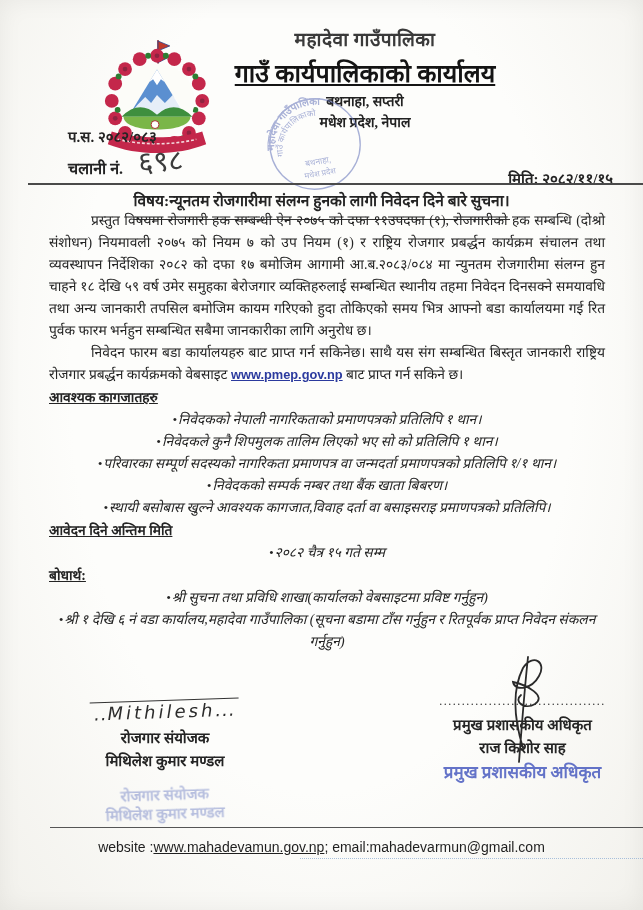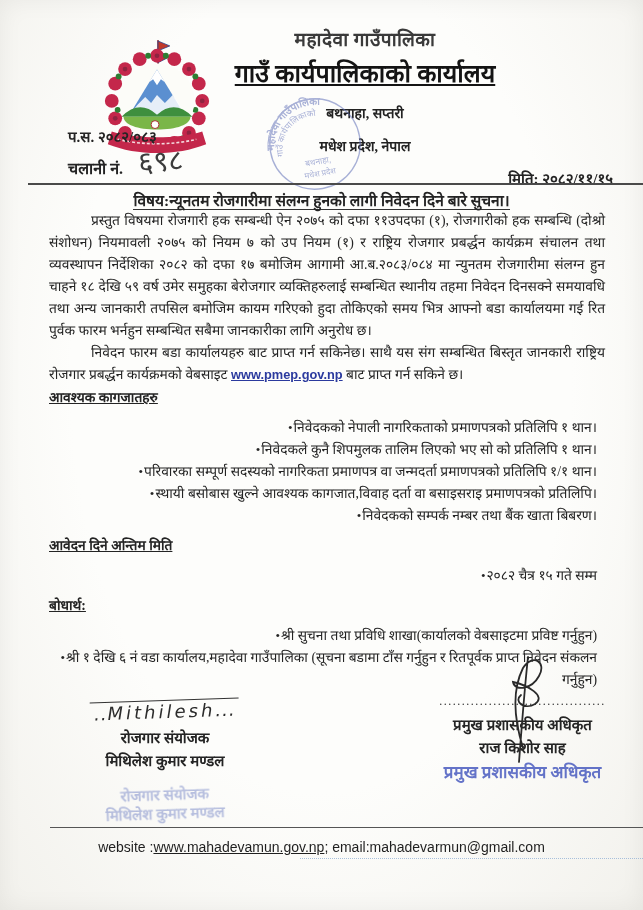--- a/index.html
+++ b/index.html
@@ -7,42 +7,42 @@
     position:relative; width:643px; height:910px; margin:0 auto;
     background: radial-gradient(ellipse at 50% 42%, #fdfdfb 55%, #f2f1ec 100%);
     font-family:"Liberation Serif", serif; color:#242424; overflow:hidden;
     box-shadow: inset 0 0 24px rgba(0,0,0,0.06);
   }
   
   .emblem { position:absolute; left:98px; top:36px; width:118px; height:128px; }
   .head-text { position:absolute; left:150px; top:26px; width:430px; text-align:center; }
   .title1 { font-size:19px; font-weight:bold; color:#3a3a3a; letter-spacing:.5px; }
   .title2 { font-size:25px; font-weight:bold; color:#141414; margin-top:3px;text-decoration:underline; }
-  .addr   { font-size:14px; font-weight:bold; color:#222; margin-top:14px; }
+  .addr   { font-size:14px; font-weight:bold; color:#222; margin-top:2px; }
   .round-stamp { position:absolute; left:256px; top:90px; width:118px; height:108px;
     opacity:.52; transform:rotate(-10deg); pointer-events:none; }
   
   .ref-ps      { position:absolute; left:68px;  top:126px; font-size:15px; font-weight:bold; }
   .ref-chalani { position:absolute; left:68px;  top:157px; font-size:16px; font-weight:bold; }
   .chalani-number { position:absolute; left:138px; top:140px; font-size:29px; color:#3c3c3c;
     font-family:"DejaVu Sans", sans-serif; transform:rotate(-3deg); font-weight:400; }
   .ref-date    { position:absolute; right:30px; top:168px; font-size:15px; font-weight:bold; }
   .rule-top { position:absolute; left:28px; right:0; top:183px; border-top:2px solid #4a4a4a; }
   
   .subject { position:absolute; left:0; right:0; top:189px; text-align:center;
     font-size:15.5px; font-weight:bold; }
-  .subject span { border-bottom:1.6px solid #333; padding-bottom:0; }
+  .subject span { border-bottom:1.6px solid #333; padding-bottom:10px; }
   
   .content { position:absolute; left:49px; top:210px; width:556px;
     font-size:13.8px; line-height:22px; text-align:justify; }
   .content p { margin:0; text-indent:42px; }
   .inline-link { color:#2b3a9e; text-decoration:underline; font-weight:bold;
     font-family:"Liberation Sans", sans-serif; font-size:12.8px; }
   .sec-head { font-weight:bold; text-decoration:underline; text-align:left; margin-top:1px; }
-  ul.doc-list { list-style:none; margin:8px; padding:0; text-align:right; }
+  ul.doc-list { list-style:none; margin:0; padding:0; text-align:center;font-style:italic; }
   ul.doc-list li::before { content:"\2022"; margin-right:1px; font-size:13px; }
   
   .sig-left { position:absolute; left:55px; top:700px; width:220px; text-align:center; }
   .hand-sig { display:inline-block; font-size:18px; font-style:italic; letter-spacing:3px;
     border-top:1.7px solid #333; padding:0 4px 0 4px; color:#2c2c2c;
     font-family:"DejaVu Sans", sans-serif; transform:rotate(-2deg); }
   .hand-sig::before { content:".."; letter-spacing:1px; }
   .hand-sig::after  { content:"..."; letter-spacing:1px; }
   .sig-title { font-size:15px; font-weight:bold; margin-top:5px; }
   .sig-name  { font-size:15px; font-weight:bold; margin-top:3px; }
@@ -153,22 +153,22 @@
 
   <div class="content">
     <p>प्रस्तुत विषयमा रोजगारी हक सम्बन्धी ऐन २०७५ को दफा ११उपदफा (१), रोजगारीको हक सम्बन्धि (दोश्रो संशोधन) नियमावली २०७५ को नियम ७ को उप नियम (१) र राष्ट्रिय रोजगार प्रबर्द्धन कार्यक्रम संचालन तथा व्यवस्थापन निर्देशिका २०८२ को दफा १७ बमोजिम आगामी आ.ब.२०८३/०८४ मा न्युनतम रोजगारीमा संलग्न हुन चाहने १८ देखि ५९ वर्ष उमेर समुहका बेरोजगार व्यक्तिहरुलाई सम्बन्धित स्थानीय तहमा निवेदन दिनसक्ने समयावधि तथा अन्य जानकारी तपसिल बमोजिम कायम गरिएको हुदा तोकिएको समय भित्र आफ्नो बडा कार्यालयमा गई रित पुर्वक फारम भर्नहुन सम्बन्धित सबैमा जानकारीका लागि अनुरोध छ।</p>
     <p><span>निवेदन फारम बडा कार्यालयहरु बाट प्राप्त गर्न सकिनेछ। साथै यस संग सम्बन्धित बिस्तृत जानकारी राष्ट्रिय रोजगार प्रबर्द्धन कार्यक्रमको वेबसाइट </span><a class="inline-link">www.pmep.gov.np</a><span> बाट प्राप्त गर्न सकिने छ।</span></p>
 
     <div class="sec-head">आवश्यक कागजातहरु</div>
     <ul class="doc-list">
       <li>निवेदकको नेपाली नागरिकताको प्रमाणपत्रको प्रतिलिपि १ थान।</li>
       <li>निवेदकले कुनै शिपमुलक तालिम लिएको भए सो को प्रतिलिपि १ थान।</li>
       <li>परिवारका सम्पूर्ण सदस्यको नागरिकता प्रमाणपत्र वा जन्मदर्ता प्रमाणपत्रको प्रतिलिपि १/१ थान।</li>
+      <li>निवेदकको सम्पर्क नम्बर तथा बैंक खाता बिबरण।</li>
       <li>स्थायी बसोबास खुल्ने आवश्यक कागजात,विवाह दर्ता वा बसाइसराइ प्रमाणपत्रको प्रतिलिपि।</li>
-      <li>निवेदकको सम्पर्क नम्बर तथा बैंक खाता बिबरण।</li>
     </ul>
 
     <div class="sec-head">आवेदन दिने अन्तिम मिति</div>
     <ul class="doc-list">
       <li>२०८२ चैत्र १५ गते सम्म</li>
     </ul>
 
     <div class="sec-head">बोधार्थ:</div>
     <ul class="doc-list">
       <li>श्री सुचना तथा प्रविधि शाखा(कार्यालको वेबसाइटमा प्रविष्ट गर्नुहुन)</li>

